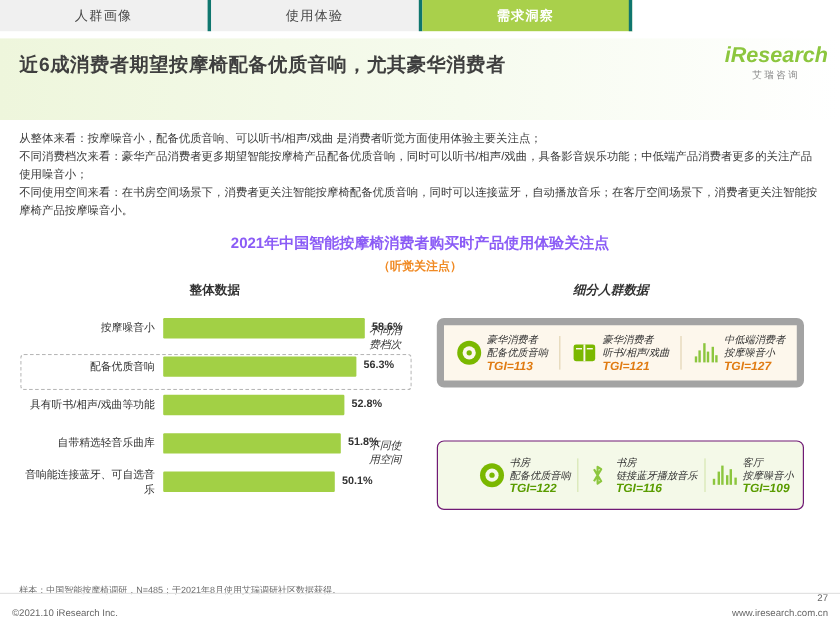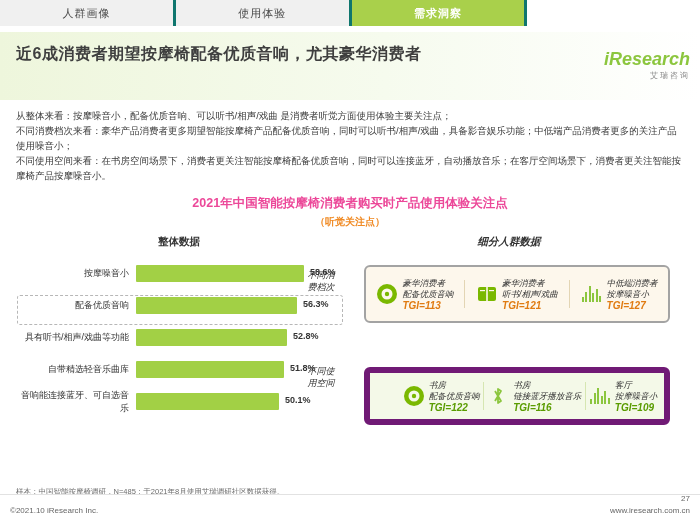--- a/index.html
+++ b/index.html
@@ -51,22 +51,22 @@
   .title-sub {
     font-size:16px;
     color:#3f3f3f;
     font-weight:bold;
     margin-top:6px;
     letter-spacing:0.5px;
   }
   .logo {
     position:absolute;
     right:10px;
-    top:17px;
-    text-align:right;
+    top:4px;
+    text-align:center;
   }
   .logo-main {
     font-size:18px;
     color:#8cc63e;
     font-weight:bold;
     font-style:italic;
   }
   .logo-sub {
     font-size:8px;
     color:#888;
@@ -75,21 +75,21 @@
   .bullets {
     margin:8px 16px 0 16px;
     font-size:9.5px;
     line-height:15px;
     color:#3b3b3b;
   }
   .chart-title {
     text-align:center;
     font-size:12.5px;
     font-weight:bold;
-    color:#ec4899;
+    color:#8b5cf6;
     margin-top:12px;
   }
   .chart-subtitle {
     text-align:center;
     font-size:10px;
     color:#f08a24;
     font-weight:bold;
     margin-top:3px;
   }
   .panel {
@@ -158,30 +158,30 @@
   .side-note {
     position:absolute;
     font-size:9px;
     color:#333;
     line-height:12px;
     text-align:center;
     width:34px;
   }
   .card {
     box-sizing:border-box;
-    border:2px solid #a3a3a3;
+    border:6px solid #a3a3a3;
     border-radius:6px;
     background:#fdf7ec;
     padding:7px 5px 7px 5px;
     display:flex;
     justify-content:space-around;
     align-items:center;
   }
   .card.green {
-    border:6px solid #701a75;
+    border:1px solid #701a75;
     background:#f4f9e8;
     padding-left:31px;
   }
   .cell {
     display:flex;
     align-items:center;
     gap:4px;
   }
   .cell-ico {
     width:22px; height:22px;

